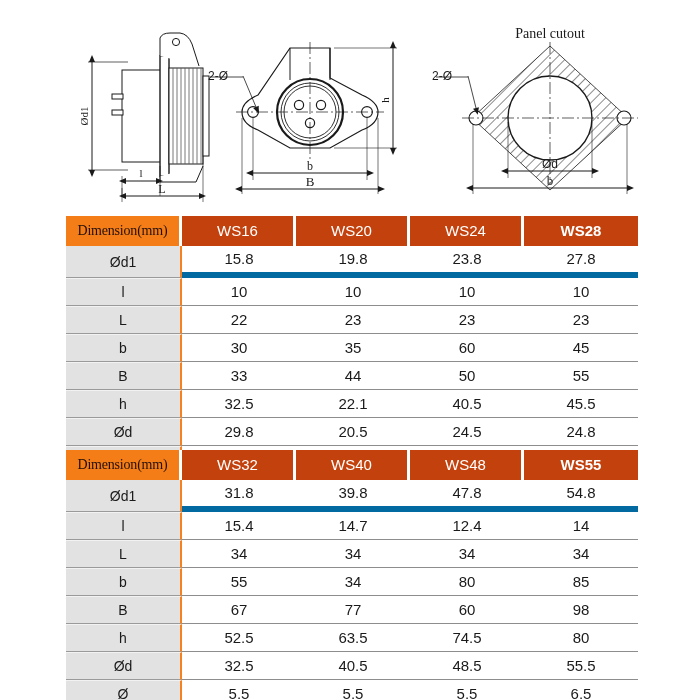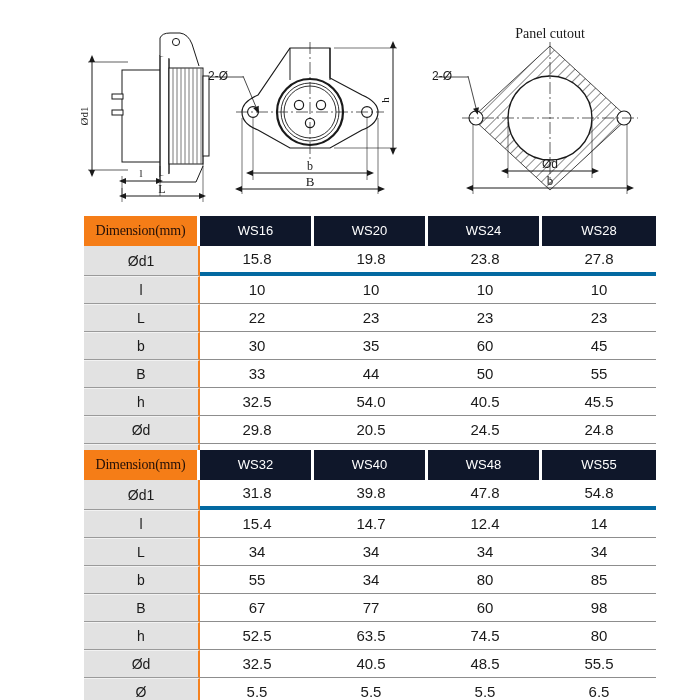--- a/index.html
+++ b/index.html
@@ -30,21 +30,21 @@
     fill: #1a1a1a;
   }
   .dwg-label-sans {
     font-family: "Liberation Sans", sans-serif;
     fill: #1a1a1a;
   }
 
   
   .spec-table {
     position: absolute;
-    left: 84px;
+    left: 66px;
     width: 572px;
     border-collapse: separate;
     border-spacing: 0;
     table-layout: fixed;
   }
   #table-1 { top: 216px; }
   #table-2 { top: 450px; }
 
   .spec-table th,
   .spec-table td {
@@ -53,27 +53,27 @@
     height: 26px;
     line-height: 26px;
     text-align: center;
     vertical-align: middle;
   }
 
   
   .spec-table thead th {
     height: 30px;
     line-height: 30px;
-    background: #0f172a;
+    background: #c2410c;
     color: #ffffff;
-    font-size: 13px;
+    font-size: 15px;
     font-weight: normal;
     border-right: 3px solid #ffffff;
   }
-  .spec-table thead th:last-child { border-right: none; }
+  .spec-table thead th:last-child { border-right: none; font-weight: bold; }
   .spec-table thead th.hdr-dim {
     background: #f57d17;
     color: #231008;
     font-family: "Liberation Serif", serif;
     font-size: 14px;
     letter-spacing: -0.2px;
   }
 
   
   .spec-table tbody th {
@@ -87,21 +87,21 @@
   }
   .spec-table tbody tr:first-child th { border-top: none; }
 
   
   .spec-table tbody td {
     background: #ffffff;
     color: #1a1a1a;
     font-size: 15px;
     border-bottom: 1px solid #8d8d8d;
   }
-  .spec-table tbody tr:first-child td { border-bottom: 4px solid #0369a1; }
+  .spec-table tbody tr:first-child td { border-bottom: 6px solid #0369a1; }
 
   .col-dim { width: 116px; }
   .col-v   { width: 114px; }
 </style>
 </head>
 <body>
 
 <div id="drawings">
   <svg width="700" height="210" viewBox="0 0 700 210">
     <defs>
@@ -290,21 +290,21 @@
     <tr>
       <th>B</th>
       <td>33</td>
       <td>44</td>
       <td>50</td>
       <td>55</td>
     </tr>
     <tr>
       <th>h</th>
       <td>32.5</td>
-      <td>54.0</td>
+      <td>22.1</td>
       <td>40.5</td>
       <td>45.5</td>
     </tr>
     <tr>
       <th>Ød</th>
       <td>29.8</td>
       <td>20.5</td>
       <td>24.5</td>
       <td>24.8</td>
     </tr>

